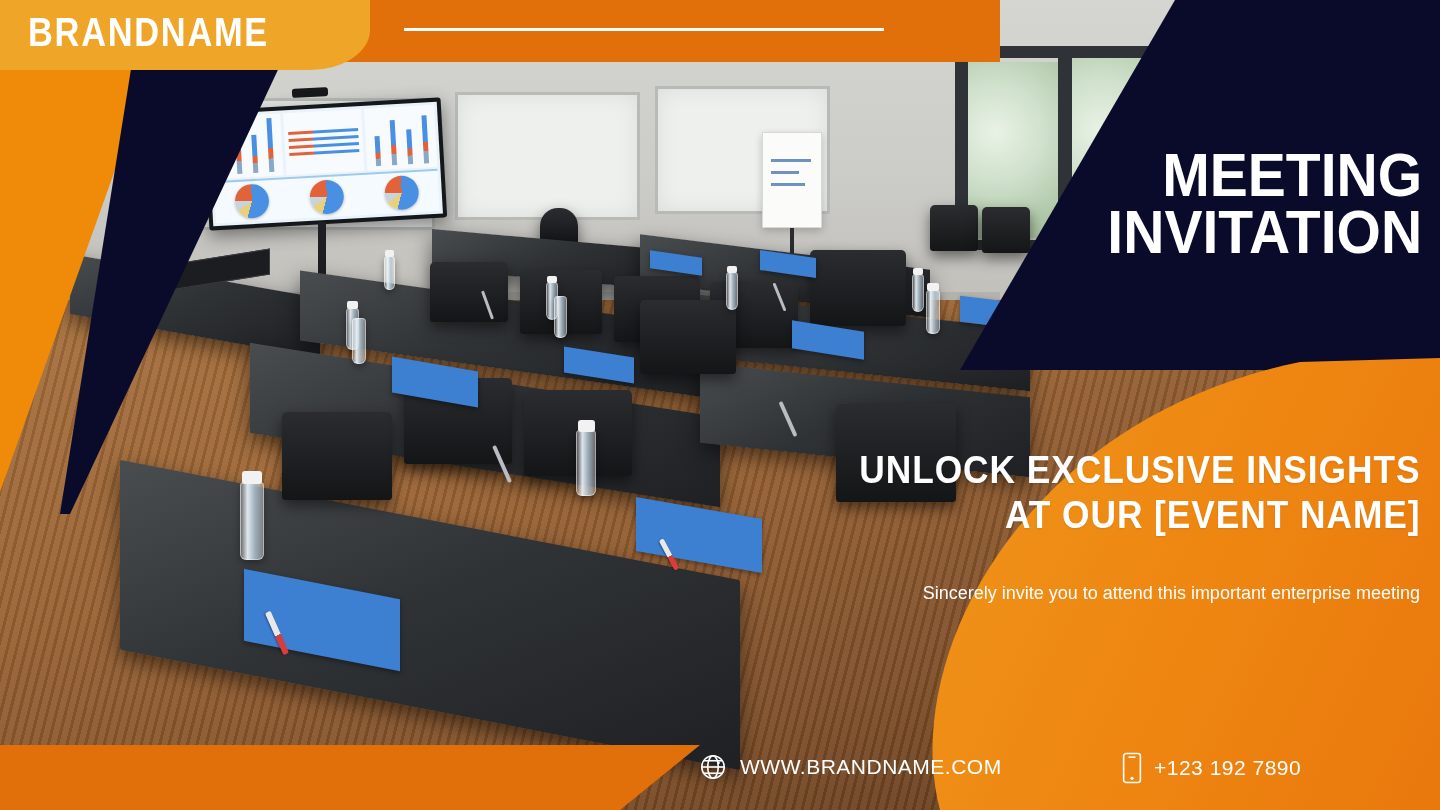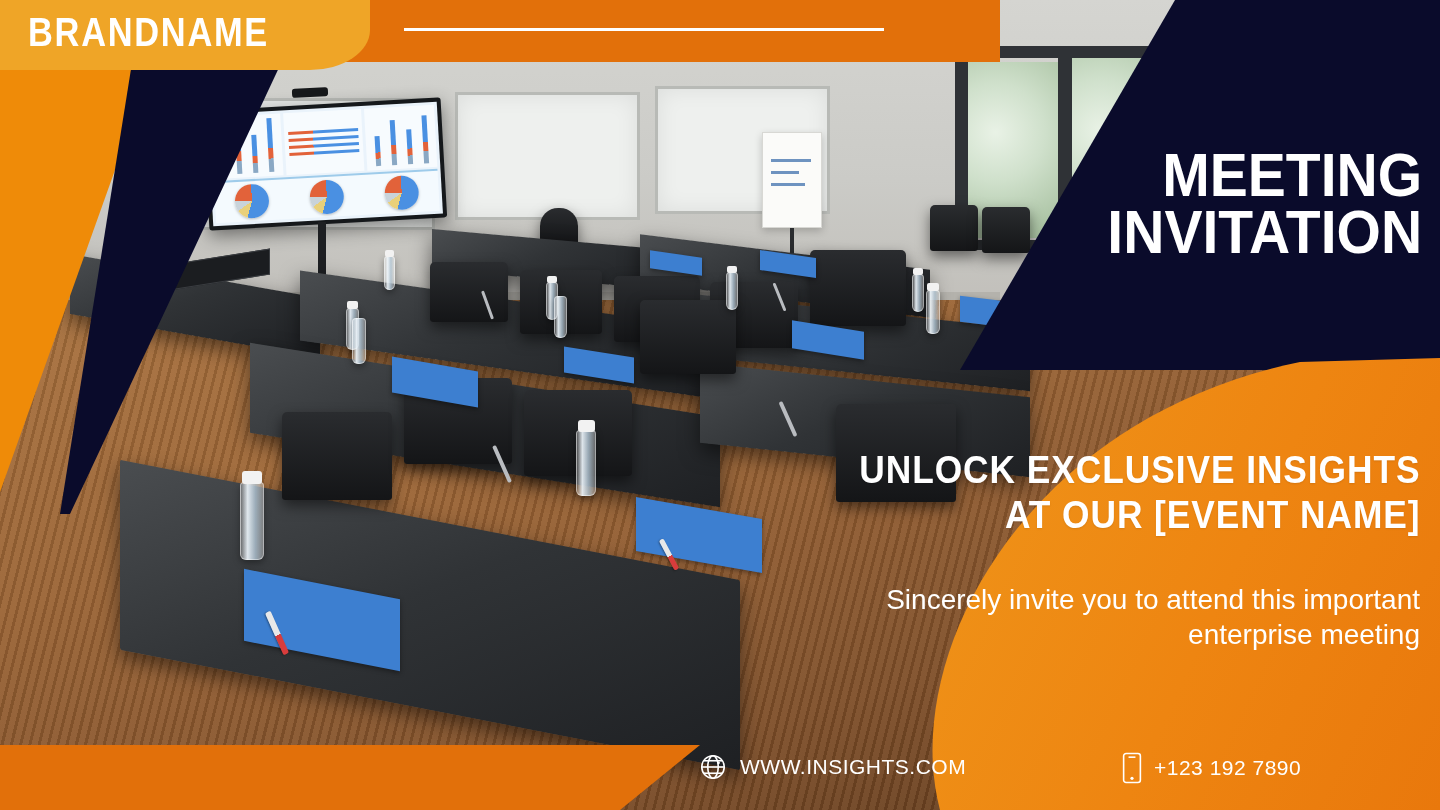--- a/index.html
+++ b/index.html
@@ -107,21 +107,21 @@
   .title .l2 { font-size:62px; }
 
   .headline { position:absolute; right:20px; top:448px; text-align:right; color:#fff;
               font-weight:700; font-size:38px; line-height:1.18; letter-spacing:1px;
               transform:scaleX(.93); transform-origin:right center;
               font-family:"Liberation Sans Narrow","Liberation Sans",sans-serif;
               text-shadow:0 1px 2px rgba(0,0,0,.10); }
   .headline span { display:block; white-space:nowrap; }
 
   .subcopy { position:absolute; right:20px; top:582px; width:640px; text-align:right;
-             color:#ffffff; font-size:28px; line-height:1.26; font-weight:400;
+             color:#ffffff; font-size:18px; line-height:1.26; font-weight:400;
              font-family:"Liberation Sans Narrow","Liberation Sans",sans-serif; }
 
   .contact { position:absolute; top:752px; display:flex; align-items:center; gap:12px;
              color:#fff; font-size:21px; letter-spacing:.5px; font-weight:400;
              font-family:"Liberation Sans Narrow","Liberation Sans",sans-serif; }
   .c-web { left:698px; }
   .c-tel { left:1122px; }
   .contact svg { display:block; }
 </style>
 </head>
@@ -283,21 +283,21 @@
     <span>
       <svg width="30" height="30" viewBox="0 0 24 24" fill="none" stroke="#fff" stroke-width="1.3">
         <circle cx="12" cy="12" r="9"></circle>
         <ellipse cx="12" cy="12" rx="4.2" ry="9"></ellipse>
         <line x1="3" y1="12" x2="21" y2="12"></line>
         <line x1="4.6" y1="7" x2="19.4" y2="7"></line>
         <line x1="4.6" y1="17" x2="19.4" y2="17"></line>
         <circle cx="16.4" cy="8.6" r="1.1" fill="#fff" stroke="none"></circle>
       </svg>
     </span>
-    <span>WWW.INSIGHTS.COM</span>
+    <span>WWW.BRANDNAME.COM</span>
   </div>
 
   <div class="contact c-tel">
     <span>
       <svg width="20" height="32" viewBox="0 0 16 26" fill="none" stroke="#fff" stroke-width="1.3">
         <rect x="1.2" y="1.2" width="13.6" height="23.6" rx="2"></rect>
         <line x1="5.2" y1="4.2" x2="10.8" y2="4.2"></line>
         <circle cx="8" cy="21.4" r="1.3" fill="#fff" stroke="none"></circle>
       </svg>
     </span>

